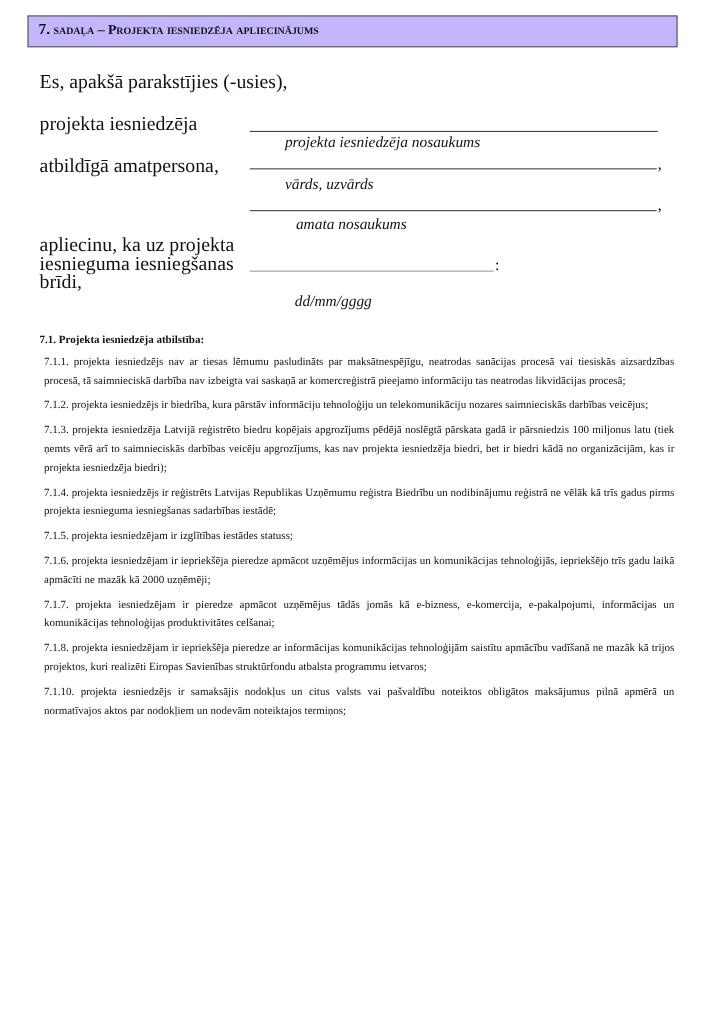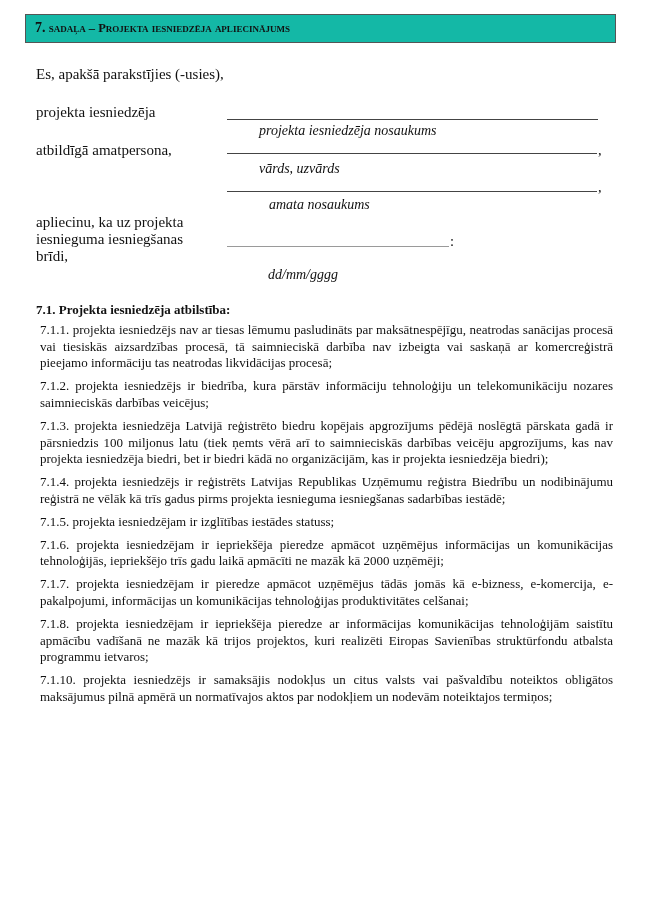--- a/index.html
+++ b/index.html
@@ -3,36 +3,36 @@
 <meta charset="utf-8">
 <style>
   html, body { margin: 0; padding: 0; background: #ffffff; }
   body {
     width: 645px; height: 921px; position: relative; overflow: hidden;
     font-family: "Liberation Serif", "DejaVu Serif", serif;
     color: #111111;
   }
   .section-header {
     position: absolute; left: 25px; top: 14px; width: 591px; height: 29px;
-    background: #14b8a6; border: 1.5px solid #555555; box-sizing: border-box;
+    background: #c4b5fd; border: 1.5px solid #555555; box-sizing: border-box;
   }
   .section-header .title {
     position: absolute; left: 9px; top: 5px;
     font-weight: bold; font-size: 12.5px; letter-spacing: 0px;
     font-variant: small-caps;
   }
   .title .num { font-size: 14px; font-variant: normal; }
-  .abs { position: absolute; font-size: 15px; line-height: 17px; white-space: nowrap; }
+  .abs { position: absolute; font-size: 18px; line-height: 17px; white-space: nowrap; }
   .ital { font-style: italic; margin-left: 32px; }
   .line { position: absolute; height: 0; border-top: 1.3px solid #444444; }
   .line.grey { border-top-color: #9a9a9a; }
   .punct { position: absolute; font-size: 14.5px; }
   .para-block {
     position: absolute; left: 36px; width: 577px;
-    font-size: 13px; line-height: 16.8px; text-align: justify;
+    font-size: 10px; line-height: 16.8px; text-align: justify;
   }
   .para-block .h { font-weight: bold; margin: 0 0 3px 0; }
   .para-block p { margin: 0 0 6px 4px; }
 </style>
 </head>
 <body>
 
 <div class="section-header">
   <div class="title">
     <span class="num">7.</span>

